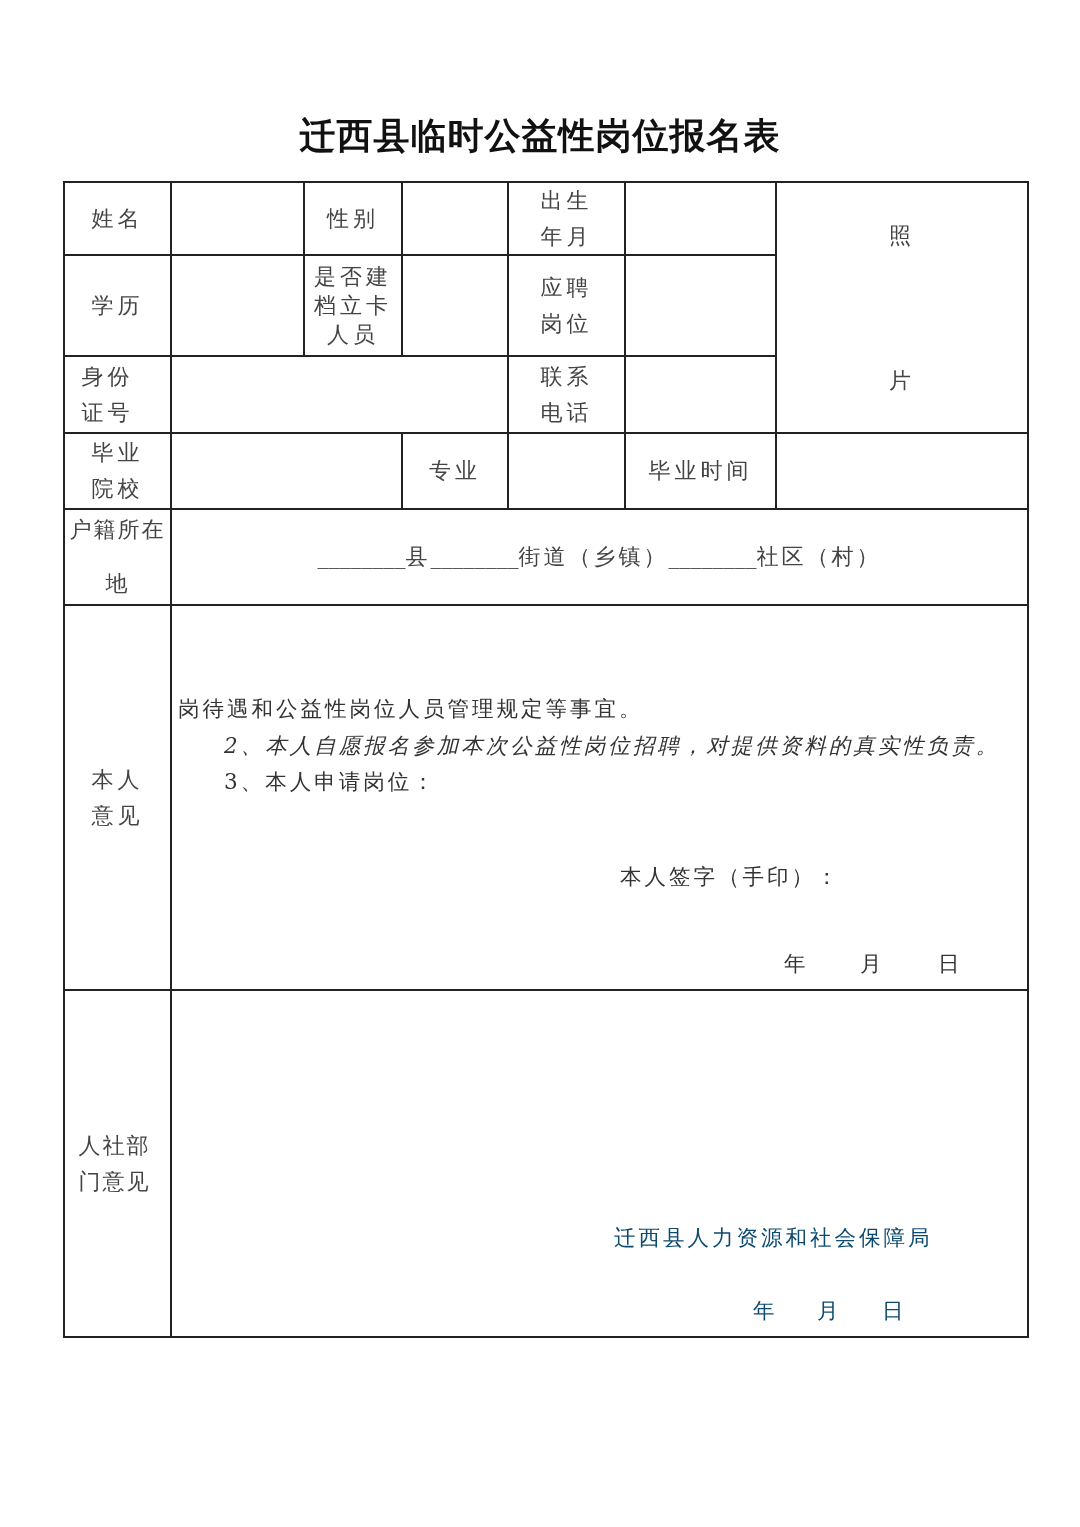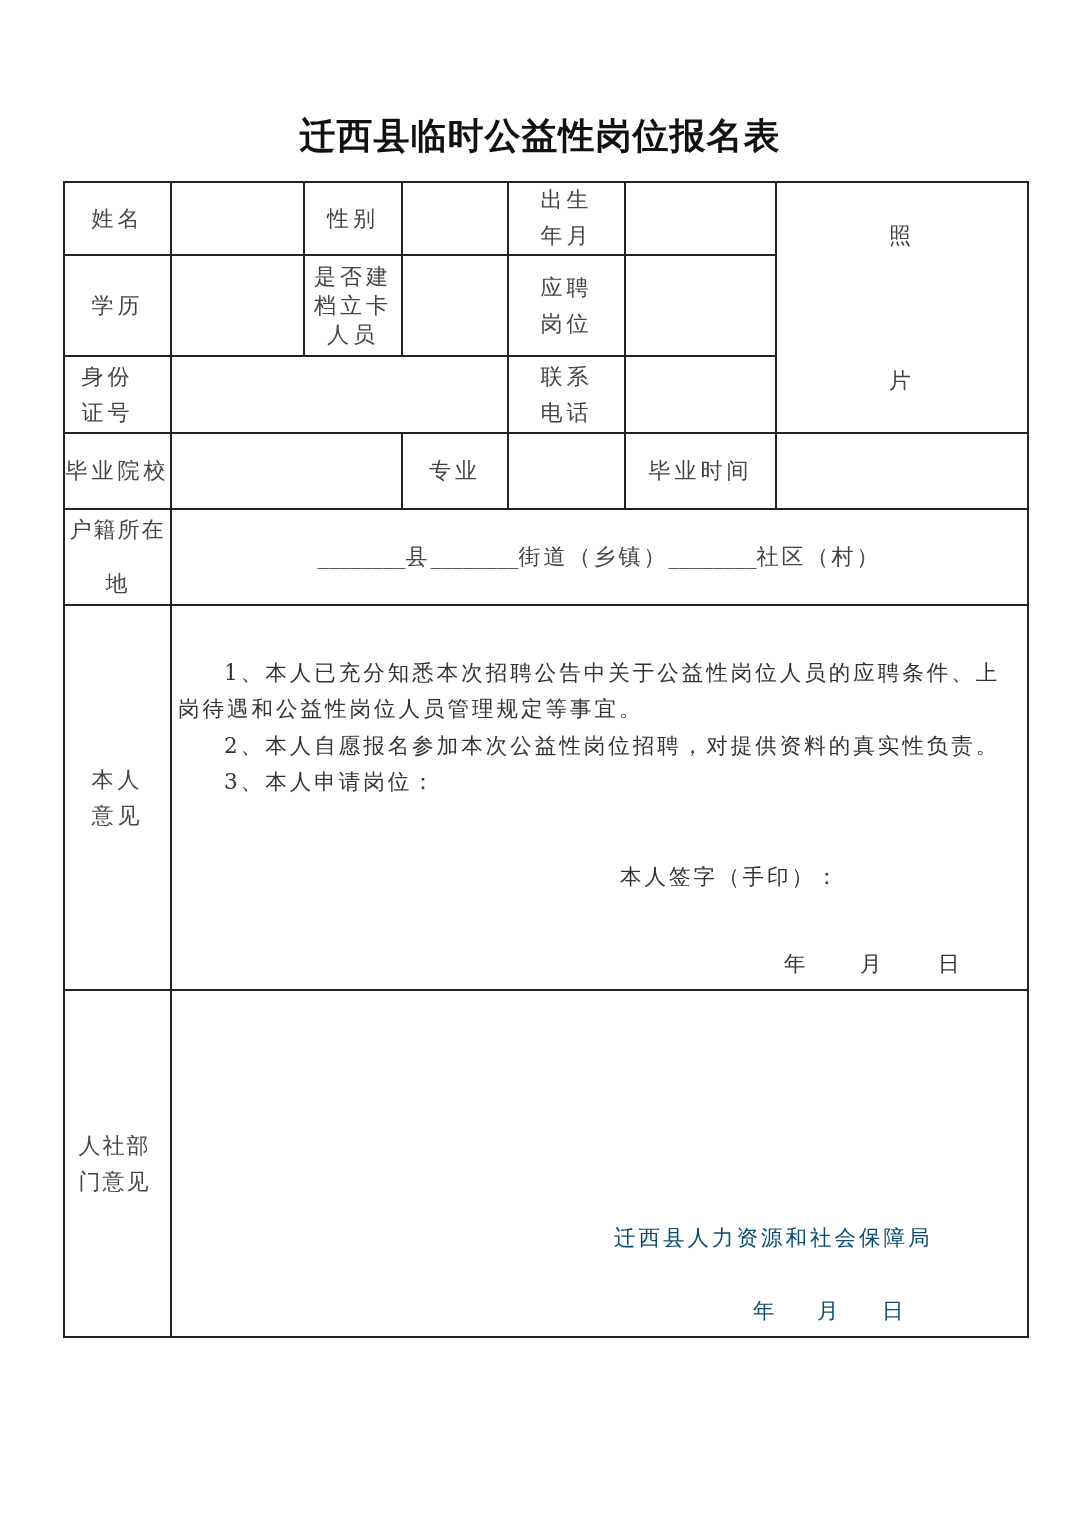--- a/index.html
+++ b/index.html
@@ -46,21 +46,21 @@
   <div class="ln v" style="left:775px;top:181px;height:328px;"></div>
 
   <div class="cell" style="left:65px;top:183px;width:105px;height:71px;">
       <span>姓名</span>
     </div>
   <div class="field" style="left:172px;top:183px;width:131px;height:71px;"></div>
   <div class="cell" style="left:305px;top:183px;width:96px;height:71px;">
       <span>性别</span>
     </div>
   <div class="field" style="left:403px;top:183px;width:104px;height:71px;"></div>
-  <div class="cell" style="left:509px;top:183px;width:115px;height:71px;flex-direction:column;justify-content:flex-end;">
+  <div class="cell" style="left:509px;top:183px;width:115px;height:71px;flex-direction:column;">
     <span>出生</span>
     <span>年月</span>
   </div>
   <div class="field" style="left:626px;top:183px;width:149px;height:71px;"></div>
   <div class="field" style="left:777px;top:183px;width:250px;height:249px;"></div>
   <div class="cell" style="left:777px;top:216px;width:250px;height:40px;">
       <span>照</span>
     </div>
   <div class="cell" style="left:777px;top:361px;width:250px;height:40px;">
       <span>片</span>
@@ -86,21 +86,21 @@
     <span>身份</span>
     <span>证号</span>
   </div>
   <div class="field" style="left:172px;top:357px;width:335px;height:75px;"></div>
   <div class="cell" style="left:509px;top:357px;width:115px;height:75px;flex-direction:column;">
     <span>联系</span>
     <span>电话</span>
   </div>
   <div class="field" style="left:626px;top:357px;width:149px;height:75px;"></div>
 
-  <div class="cell" style="left:65px;top:434px;width:105px;height:74px;">
+  <div class="cell" style="left:65px;top:434px;width:105px;height:74px;flex-direction:column;">
     <span>毕业</span>
     <span>院校</span>
   </div>
   <div class="field" style="left:172px;top:434px;width:229px;height:74px;"></div>
   <div class="cell" style="left:403px;top:434px;width:104px;height:74px;">
       <span>专业</span>
     </div>
   <div class="field" style="left:509px;top:434px;width:115px;height:74px;"></div>
   <div class="cell" style="left:626px;top:434px;width:149px;height:74px;">
       <span>毕业时间</span>
@@ -118,23 +118,22 @@
     <span>街道（乡镇）</span>
     <span style="letter-spacing:0;">________</span>
     <span>社区（村）</span>
   </div>
 
   <div class="cell" style="left:65px;top:606px;width:105px;height:383px;flex-direction:column;">
     <span>本人</span>
     <span>意见</span>
   </div>
   <div class="decl" style="top:606px;height:383px;">
-    <div class="para" style="left:48px;top:52px;">1、本人已充分知悉本次招聘公告中关于公益性岗位人员的应聘条件、上</div>
     <div class="para" style="left:2px;top:88px;">岗待遇和公益性岗位人员管理规定等事宜。</div>
-    <div class="para" style="left:48px;top:125px;">2、本人自愿报名参加本次公益性岗位招聘，对提供资料的真实性负责。</div>
+    <div class="para" style="left:48px;top:125px;font-style:italic;">2、本人自愿报名参加本次公益性岗位招聘，对提供资料的真实性负责。</div>
     <div class="para" style="left:48px;top:161px;">3、本人申请岗位：</div>
     <div class="para" style="left:444px;top:256px;">本人签字（手印）：</div>
     <div class="para" style="left:608px;top:343px;">年</div>
     <div class="para" style="left:684px;top:343px;">月</div>
     <div class="para" style="left:762px;top:343px;">日</div>
   </div>
 
   <div class="cell" style="left:65px;top:991px;width:99px;height:345px;flex-direction:column;letter-spacing:2px;">
     <span>人社部</span>
     <span>门意见</span>

